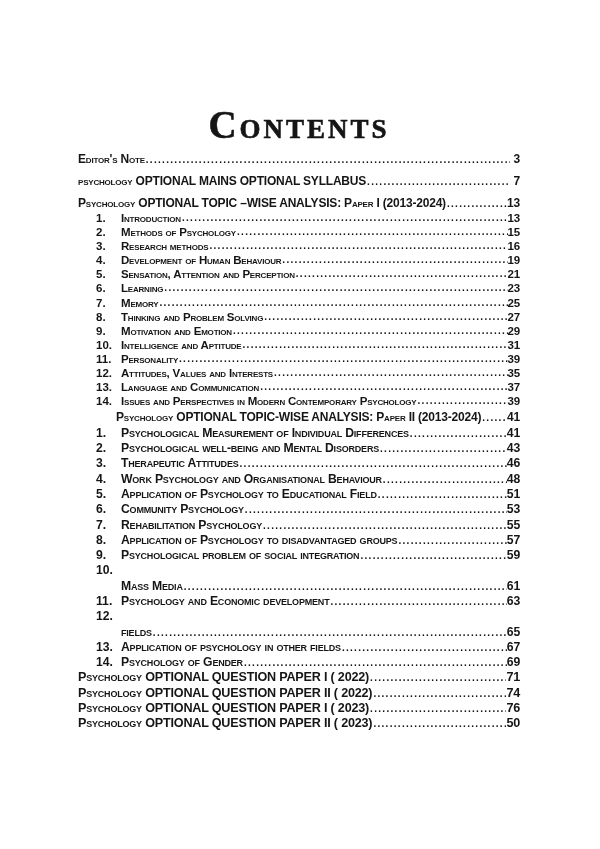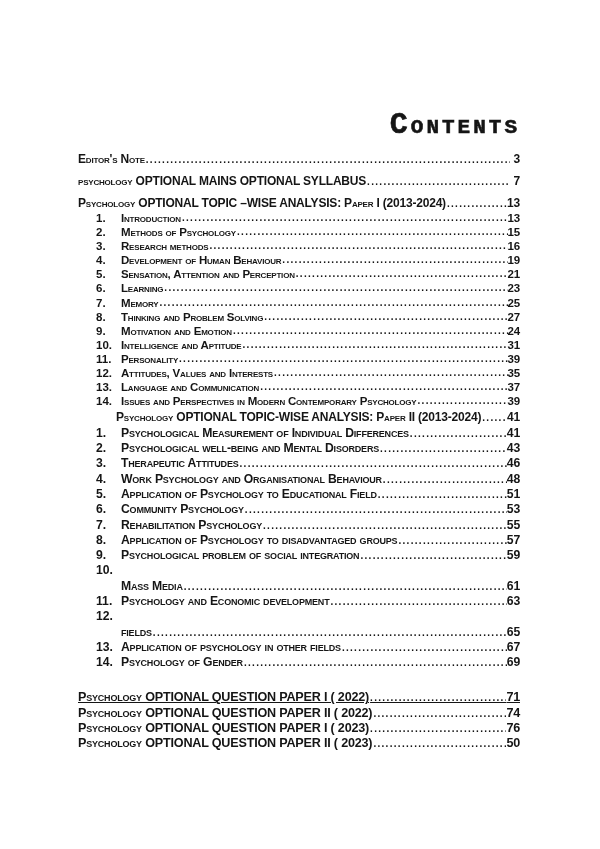--- a/index.html
+++ b/index.html
@@ -15,25 +15,25 @@
     color: #151515;
   }
   .page {
     box-sizing: border-box;
     width: 600px;
     height: 849px;
     padding: 108px 80px 0 78px;
     background: #ffffff;
   }
   .title {
-    text-align: right;
-    font-family: Liberation Mono, monospace;
+    text-align: center;
+    font-family: Liberation Serif, serif;
     font-weight: 900;
     font-variant: small-caps;
-    font-size: 30px;
+    font-size: 39px;
     line-height: 34px;
     letter-spacing: 3px;
     -webkit-text-stroke: 0.6px #151515;
     margin-bottom: 10px;
   }
   .toc {
     font-weight: 700;
     font-variant: small-caps;
   }
   .entry { }
@@ -67,21 +67,21 @@
     text-align: right;
     min-width: 10px;
     letter-spacing: -0.2px;
   }
   
   .sec-front   { font-size: 12px;   line-height: 15px;   margin-top: 7px; }
   .sec-p2h     { font-size: 12px;   line-height: 15.4px; margin-top: 2px; padding-left: 38px; }
   .sec-p1      { font-size: 11.5px; line-height: 14.1px; }
   .sec-p2      { font-size: 12.2px; line-height: 15.3px; }
   .sec-qp      { font-size: 12.6px; line-height: 15.2px; }
-  .sec-p2 + .sec-qp { margin-top: 20px; text-decoration: underline; }
+  .sec-p2 + .sec-qp { margin-top: 0; }
 </style>
 </head>
 <body>
 
 <div class="page">
   <div class="title">Contents</div>
   <div class="toc">
       <div class="entry sec-front">
         <div class="line">
           <span class="label">Editor's Note</span>
@@ -165,21 +165,21 @@
           <span class="label">Thinking and Problem Solving</span>
           <span class="dots">............................................................................................................................................................................................................................................................................................................</span>
           <span class="pg">27</span>
         </div>
       </div>
       <div class="entry sec-p1 sub">
         <div class="line">
           <span class="num">9.</span>
           <span class="label">Motivation and Emotion</span>
           <span class="dots">............................................................................................................................................................................................................................................................................................................</span>
-          <span class="pg">24</span>
+          <span class="pg">29</span>
         </div>
       </div>
       <div class="entry sec-p1 sub">
         <div class="line">
           <span class="num">10.</span>
           <span class="label">Intelligence and Aptitude</span>
           <span class="dots">............................................................................................................................................................................................................................................................................................................</span>
           <span class="pg">31</span>
         </div>
       </div>

